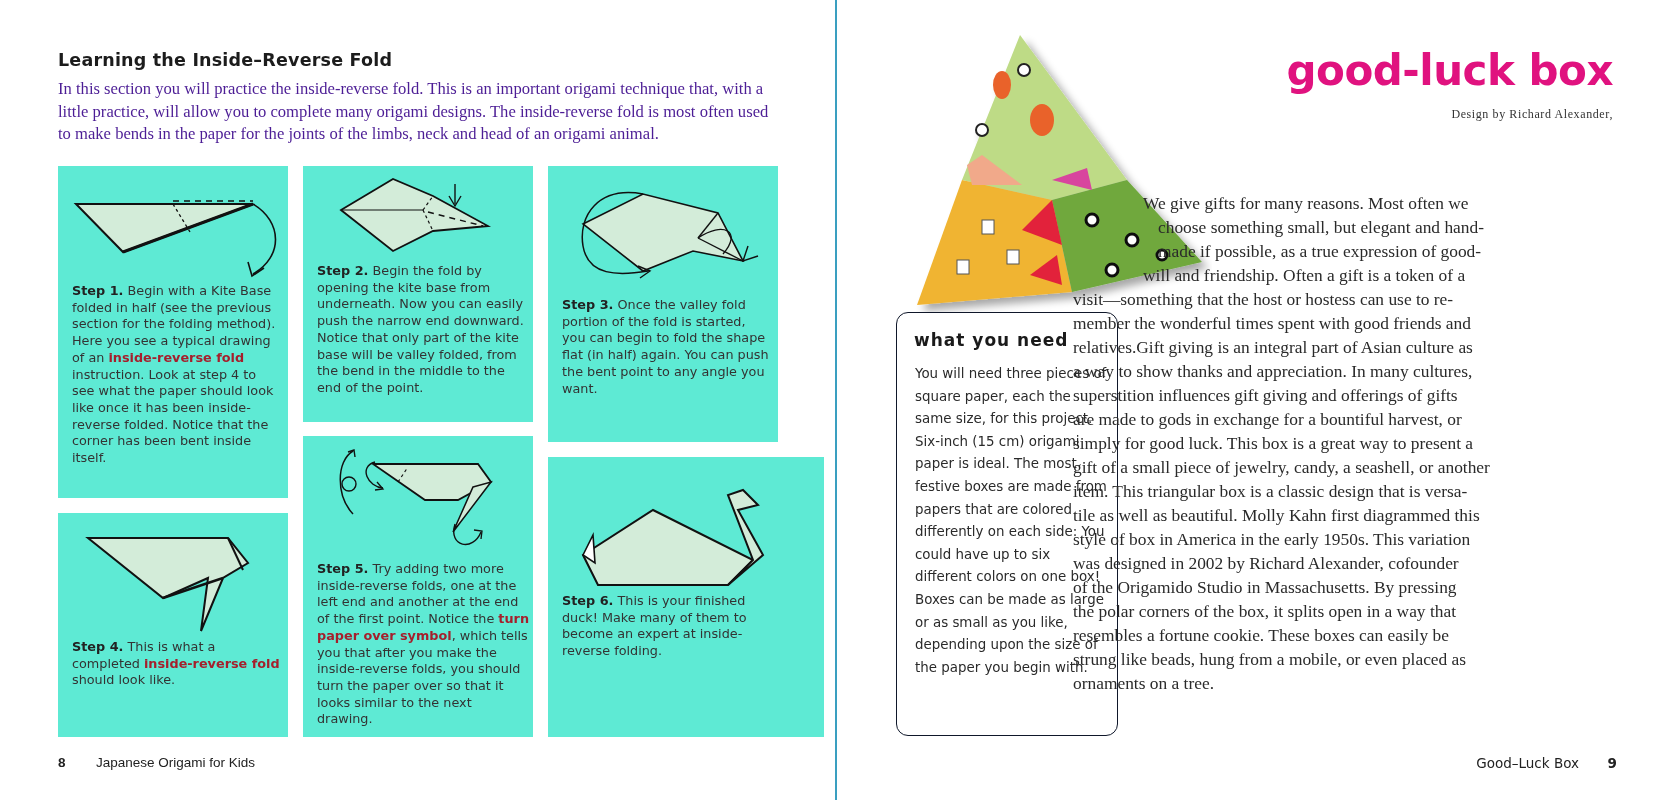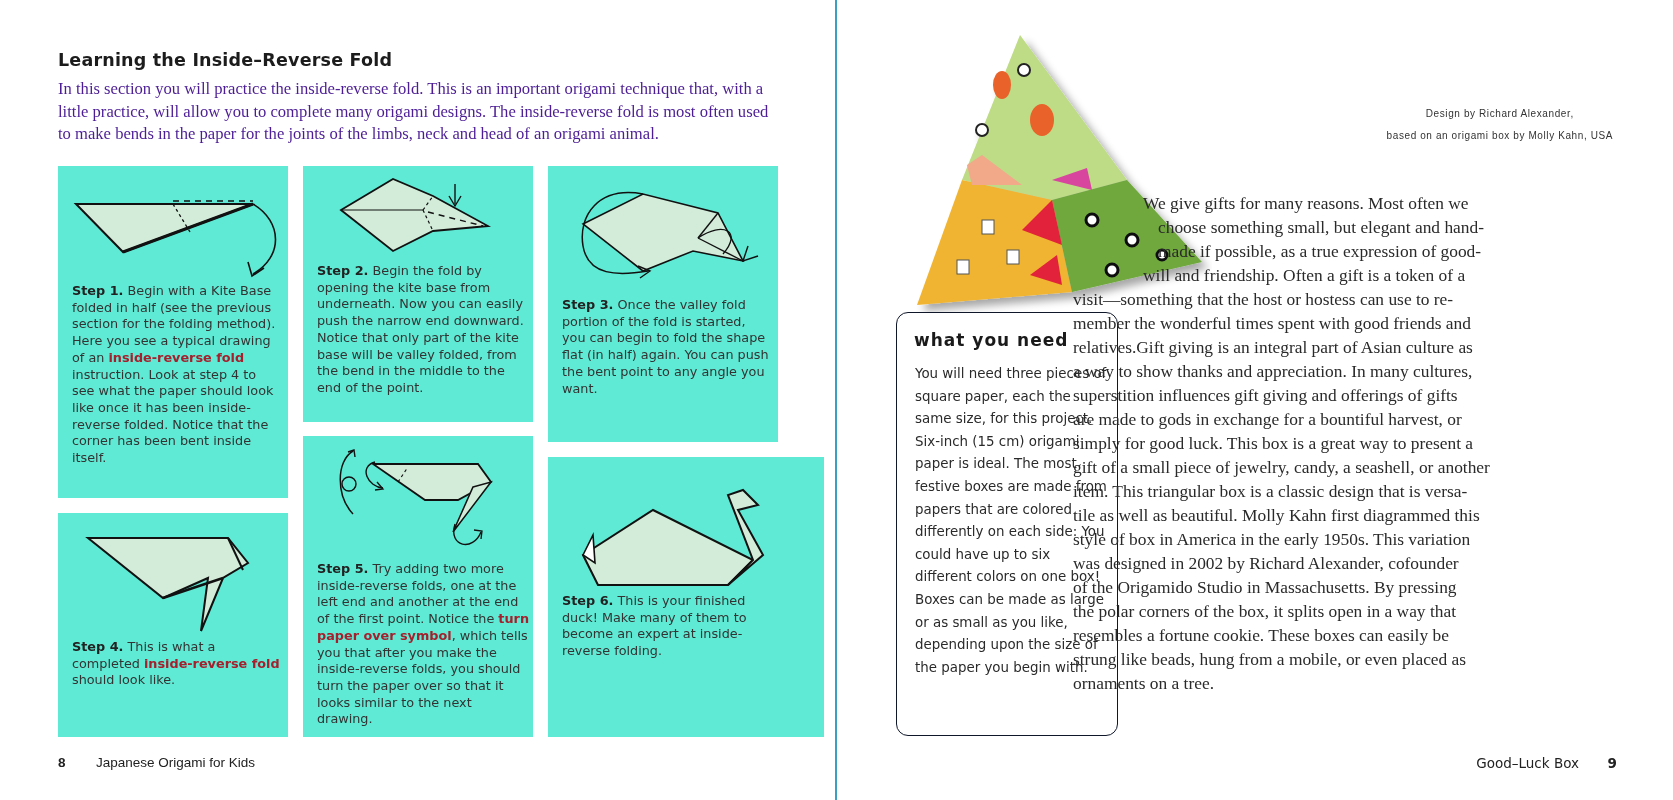--- a/index.html
+++ b/index.html
@@ -19,21 +19,21 @@
   .step-text { position: absolute; font-family: "DejaVu Sans", sans-serif; font-size: 12.8px; line-height: 16.7px; color: #333; }
   .step-text b { font-weight: bold; color: #222; }
   .step-text .hl { color: #a51f2c; font-weight: bold; }
 
   .footer-left { position: absolute; left: 58px; top: 755px; font-family: "Liberation Sans", sans-serif; font-size: 13.5px; color: #222; }
   .footer-left .num { display: inline-block; width: 38px; font-weight: bold; }
   .footer-right { position: absolute; right: 56px; top: 755px; font-family: "DejaVu Sans", sans-serif; font-size: 13.5px; color: #222; text-align: right; }
   .footer-right .num { display: inline-block; width: 38px; text-align: right; font-weight: bold; }
 
   .title { position: absolute; right: 60px; top: 46px; font-family: "DejaVu Sans", sans-serif; font-size: 42px; font-weight: bold; color: #e0127f; letter-spacing: -0.5px; }
-  .credit { position: absolute; right: 60px; top: 103px; text-align: center; font-family: Liberation Sans, sans-serif; font-size: 10px; line-height: 22px; color: #333; letter-spacing: 0.6px; }
+  .credit { position: absolute; right: 60px; top: 103px; text-align: left; font-family: Liberation Serif, serif; font-size: 12px; line-height: 22px; color: #333; letter-spacing: 0.6px; }
 
   .pyramid { position: absolute; left: 75px; top: 30px; width: 300px; height: 285px; }
 
   .need-box { position: absolute; left: 59px; top: 312px; width: 222px; height: 424px; border: 1px solid #0f172a; border-radius: 12px; background: #fff; }
   .need-title { position: absolute; left: 17px; top: 17px; font-family: "DejaVu Sans", sans-serif; font-size: 17px; font-weight: bold; color: #1a1a1a; letter-spacing: 1px; }
   .need-text { position: absolute; left: 18px; top: 50px; width: 194px; font-family: "DejaVu Sans", sans-serif; font-size: 13.4px; line-height: 22.6px; color: #2a2a2a; }
 
   .body-text { position: absolute; left: 306px; top: 191px; width: 480px; font-family: "Liberation Serif", serif; font-size: 17.4px; line-height: 24px; color: #2a2a2a; }
   .body-text .line { display: block; white-space: nowrap; }
 </style>
@@ -131,23 +131,23 @@
       <b>Step 6.</b><span> This is your finished duck! Make many of them to become an expert at inside-reverse folding.</span>
     </div>
   </div>
 
   <div class="footer-left">
     <span class="num">8</span><span>Japanese Origami for Kids</span>
   </div>
 </div>
 
 <div class="page page-right">
+  <div class="title">good-luck box</div>
   <div class="credit">
     <div>Design by Richard Alexander,</div>
-    <div>based on an origami box by Molly Kahn, USA</div>
   </div>
 
   <svg class="pyramid" viewBox="0 0 300 285">
     <defs>
       <filter id="sh" x="-10%" y="-10%" width="130%" height="130%">
         <feGaussianBlur in="SourceAlpha" stdDeviation="4"></feGaussianBlur>
         <feOffset dx="6" dy="6"></feOffset>
         <feComponentTransfer>
             <feFuncA type="linear" slope="0.35"></feFuncA>
           </feComponentTransfer>

